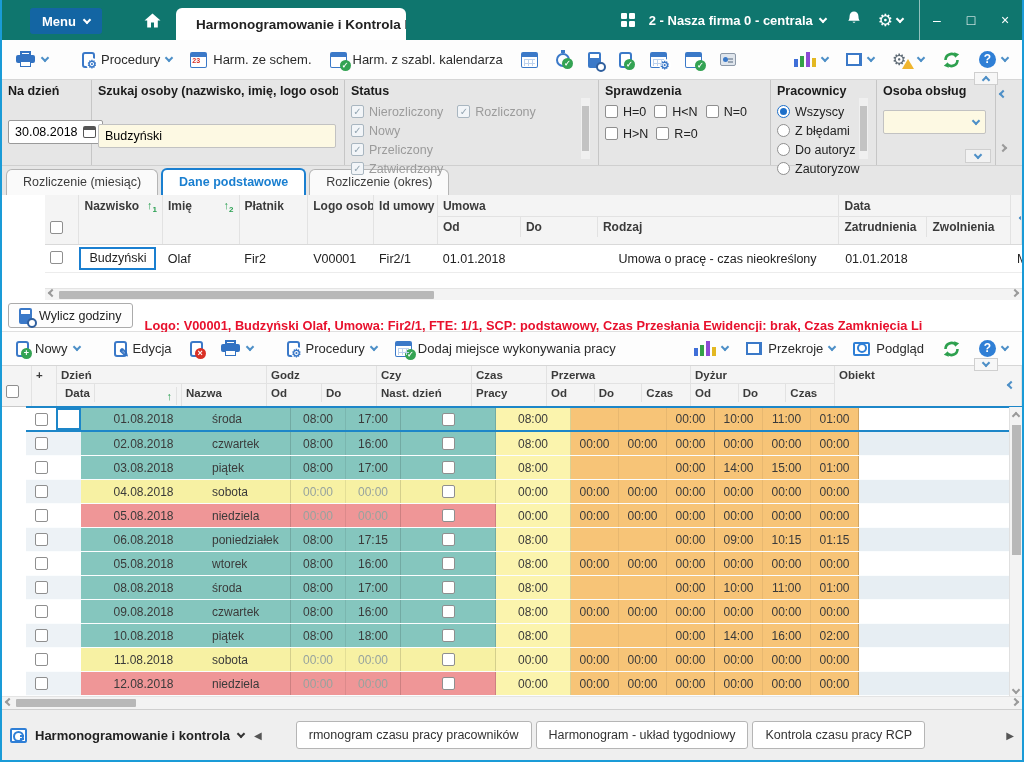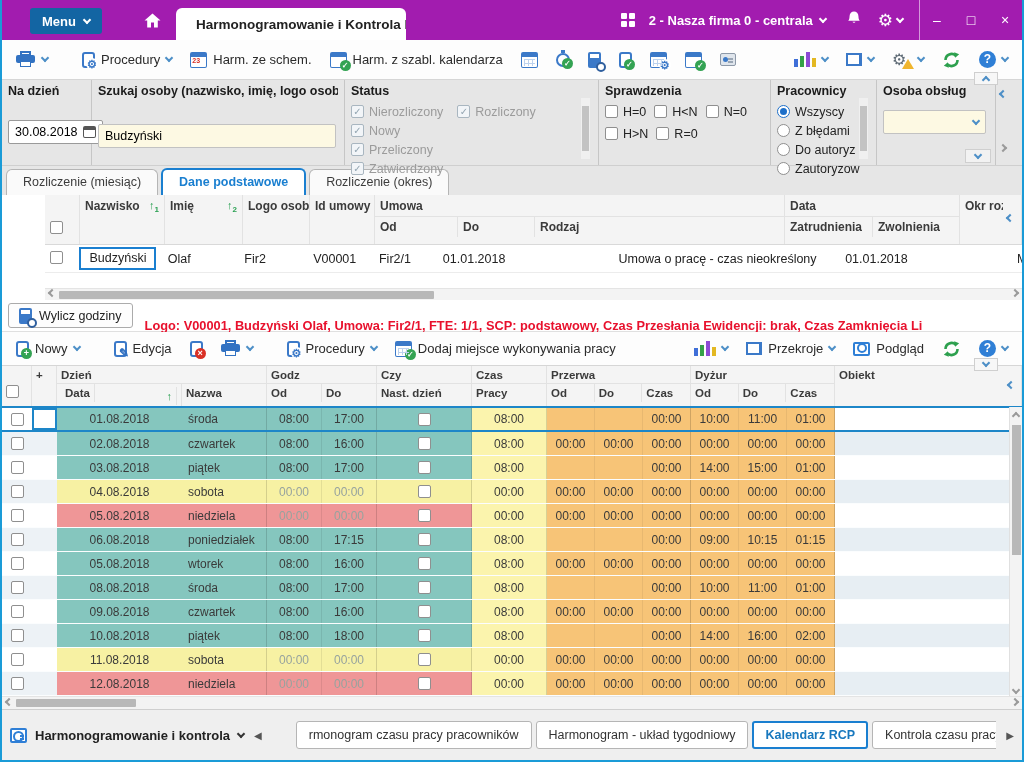--- a/index.html
+++ b/index.html
@@ -1,20 +1,20 @@
 <!DOCTYPE html>
 <html><head>
 <meta charset="utf-8">
 <style>
   html,body{margin:0;padding:0;background:#888;}
   *{box-sizing:border-box;font-family:"Liberation Sans",sans-serif;}
   .window{position:relative;width:1024px;height:762px;background:#fff;border:2px solid #1a9bd7;border-top:none;overflow:hidden;display:flex;flex-direction:column;}
 
   
-  .titlebar{height:40px;background:#a21caf;display:flex;align-items:stretch;flex:none;position:relative;}
+  .titlebar{height:40px;background:#0f766e;display:flex;align-items:stretch;flex:none;position:relative;}
   .menu-btn{margin:8px 0 6px 28px;background:#1365a3;color:#fff;font-weight:bold;font-size:13px;border-radius:3px;padding:0 12px;display:flex;align-items:center;gap:8px;}
   .home{width:46px;display:flex;align-items:center;justify-content:center;margin-left:28px;}
   .wtab{background:#fff;margin-top:8px;border-radius:6px 6px 0 0;padding:0 20px;display:flex;align-items:center;font-weight:bold;font-size:13.5px;color:#222;max-width:230px;white-space:nowrap;overflow:hidden;}
   .tb-right{margin-left:auto;display:flex;align-items:center;color:#fff;}
   .apps{display:grid;grid-template-columns:6px 6px;grid-gap:2px;margin-right:14px;}
   .apps span{width:6px;height:6px;background:#fff;border-radius:1px;}
   .company{font-weight:bold;font-size:13px;display:flex;align-items:center;gap:7px;}
   .bell{margin:0 16px 0 20px;}
   .gearw{font-size:17px;line-height:17px;display:flex;align-items:center;gap:4px;}
   .winctl{display:flex;align-items:center;margin-left:16px;border-left:1px solid rgba(255,255,255,.55);height:100%;}
@@ -150,21 +150,21 @@
   .shead{display:flex;height:41px;background:#f4f4f4;border-bottom:1px solid #c9c9c9;font-size:11.5px;font-weight:bold;color:#3b3b3b;}
   .sh{padding:3px 4px;border-right:1px solid #e2e2e2;overflow:hidden;white-space:nowrap;}
   .sh .sub{display:flex;margin:2px -4px 0;border-top:1px solid #e2e2e2;}
   .sh .sub span{padding:3px 4px;border-right:1px solid #e2e2e2;overflow:hidden;}
   .s-sel{width:30px;}.s-plus{width:25px;}
   .s-grpDz{width:210px;}.su-data{width:125px;}.su-nazwa{flex:1;border-right:none!important;}
   .s-grpG{width:110px;}.su-od{width:55px;}.su-do{flex:1;border-right:none!important;}
   .s-grpCzy{width:95px;}.s-grpCzas{width:75px;}
   .s-grpP{width:144px;}.s-grpD3{width:144px;}.sp3{width:48px;}.sp3:last-child{border-right:none!important;}
   .s-obj{flex:1;display:flex;justify-content:space-between;}
-  .sbody{position:relative;}
+  .sbody{position:relative;margin-left:24px;}
   .sr{display:flex;height:24px;border-bottom:1px solid #fbfdfe;font-size:12px;color:#3a3a3a;}
   .sr .c{height:100%;display:flex;align-items:center;justify-content:center;overflow:hidden;white-space:nowrap;}
   .c-sel{width:30px;background:#fff;}
   .c-plus{width:25px;background:#fff;}
   .sr.altr .c-sel,.sr.altr .c-plus{background:#edf2f6;}
   .c-data{width:125px;justify-content:center;}
   .c-nazwa{width:85px;justify-content:flex-start!important;padding-left:6px;border-right:1px solid rgba(0,0,0,.14);}
   .c-god{width:55px;}
   .c-god.first{border-right:1px solid rgba(0,0,0,.08);}
   .c-god.last{border-right:1px solid rgba(0,0,0,.14);}
@@ -448,20 +448,21 @@
       <div class="ptab">Rozliczenie (miesiąc)</div>
       <div class="ptab act">Dane podstawowe</div>
       <div class="ptab">Rozliczenie (okres)</div>
     </div>
 
   <div class="ptable">
     <div class="phead">
       <div class="ph p-sel"><span class="cb" style="margin-top:22px;"></span></div>
       <div class="ph p-naz"><span>Nazwisko</span><span class="sort">↑<sub>1</sub></span></div>
       <div class="ph p-imie"><span>Imię</span><span class="sort">↑<sub>2</sub></span></div>
+      <div class="ph p-plat">Płatnik</div>
       <div class="ph p-logo">Logo osoby</div>
       <div class="ph p-id">Id umowy</div>
       <div class="ph p-grpU">
         <span>Umowa</span>
         <div class="sub">
           <span class="pu-od">Od</span>
           <span class="pu-do">Do</span>
           <span class="pu-rodz">Rodzaj</span>
         </div>
       </div>
@@ -923,19 +924,18 @@
   <div class="bottombar">
     <div class="modlbl">
       <span class="ic-mon"></span>
       <span>Harmonogramowanie i kontrola</span>
       <span class="cv" style="border-color:#333;"></span>
     </div>
     <span class="arrowbtn">◀</span>
     <div class="btabs">
         <div class="btab">rmonogram czasu pracy pracowników</div>
         <div class="btab">Harmonogram - układ tygodniowy</div>
-        <div class="btab act">Kalendarz RCP</div>
         <div class="btab">Kontrola czasu pracy RCP</div>
       </div>
     <span class="arrowbtn">▶</span>
   </div>
 
 </div>
 
 </body></html>

